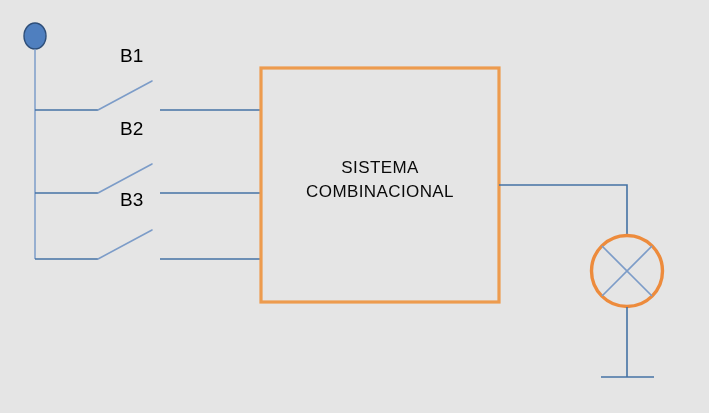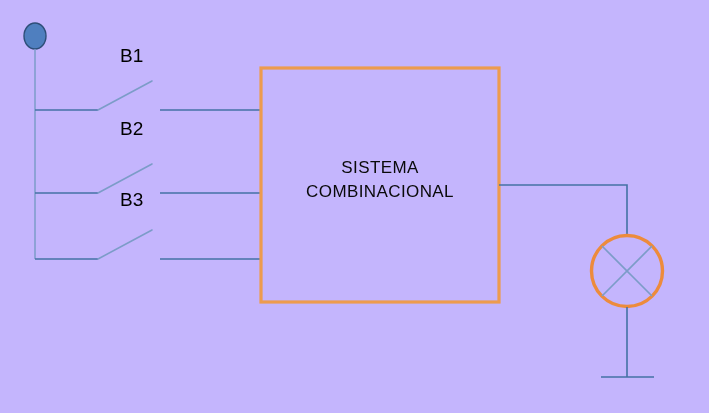--- a/index.html
+++ b/index.html
@@ -10,21 +10,21 @@
   body {
     width: 709px;
     height: 413px;
     overflow: hidden;
     font-family: "Liberation Sans", sans-serif;
   }
   #diagram-root {
     position: relative;
     width: 709px;
     height: 413px;
-    background: #c4b5fd;
+    background: #e5e5e5;
   }
   svg.circuit {
     display: block;
     width: 709px;
     height: 413px;
   }
   .wire {
     stroke: #4472A4;
     stroke-width: 1.6;
     fill: none;

